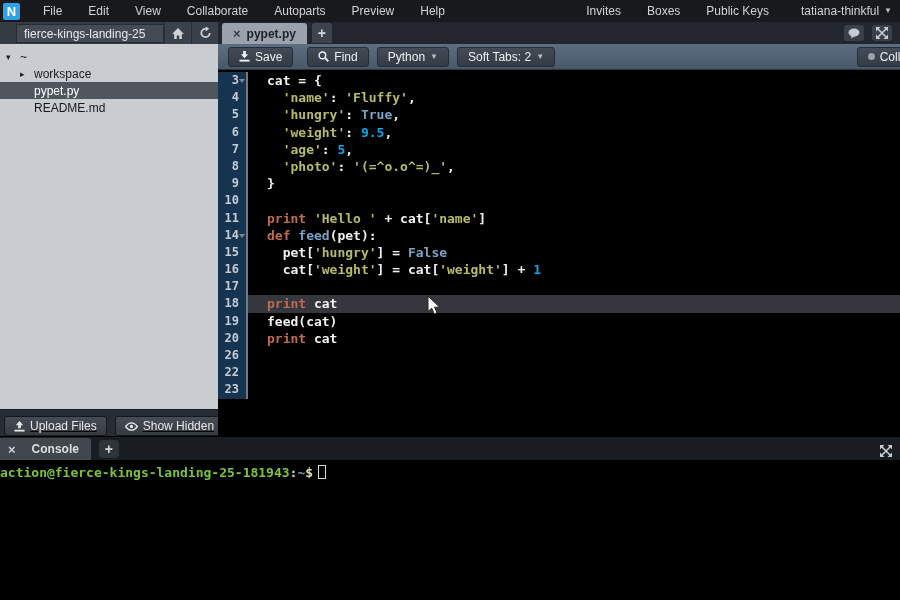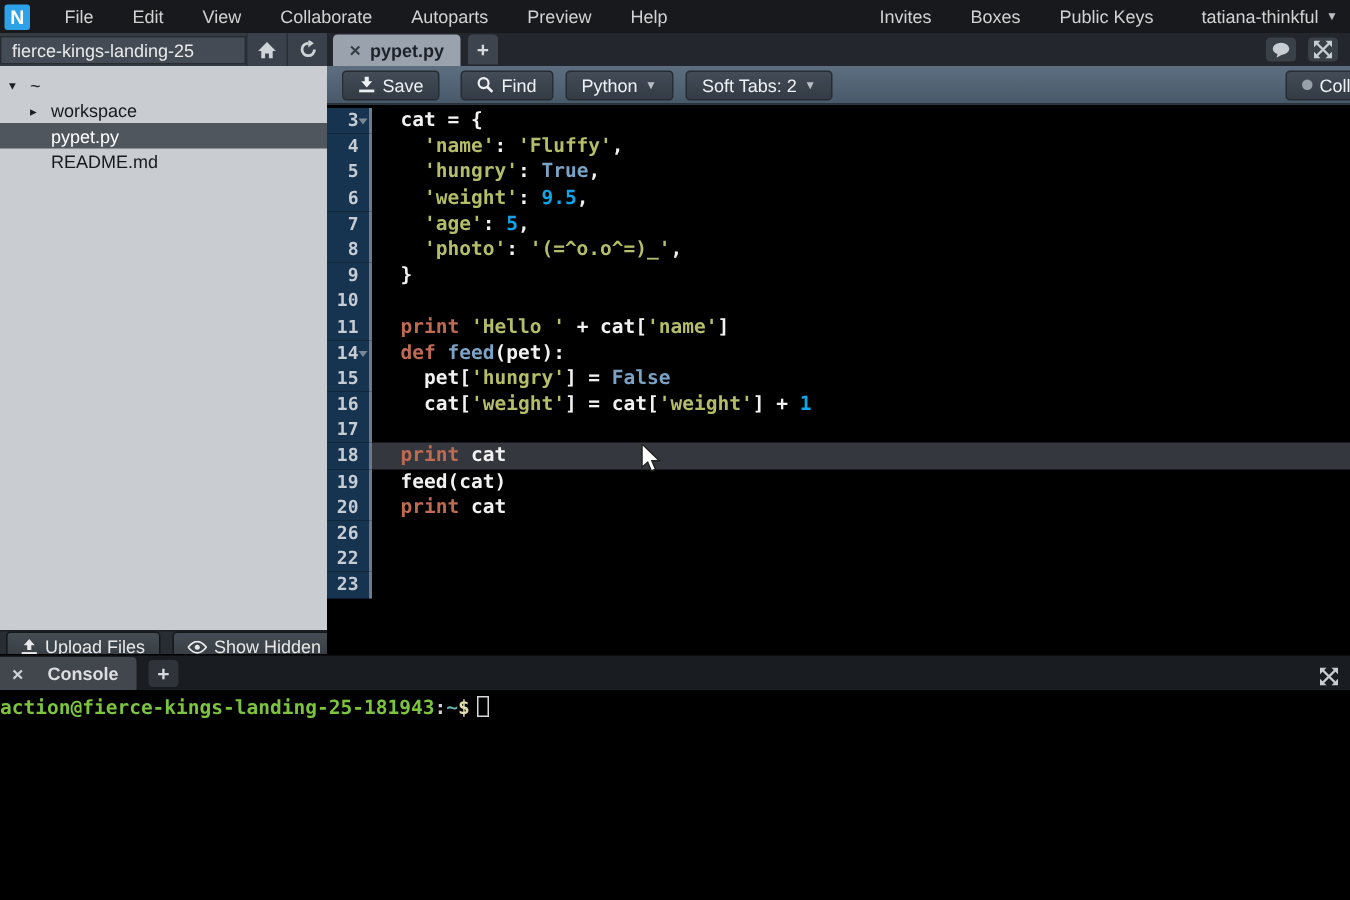--- a/index.html
+++ b/index.html
@@ -13,39 +13,39 @@
   .menubar { position:absolute; top:0; left:0; width:900px; height:22px; background:#17191d; display:flex; align-items:center; }
   .logo { width:17px; height:17px; margin-left:3px; background:#2ea2e8; border-radius:2px; color:#fff; font-weight:bold; font-size:13px; display:flex; align-items:center; justify-content:center; }
   .menu-left { display:flex; align-items:center; margin-left:10px; height:100%; }
   .menu-right { display:flex; align-items:center; margin-left:auto; height:100%; margin-right:6px; }
   .menu-item { color:#d2d2d2; font-size:12px; padding:0 13px; height:100%; display:flex; align-items:center; cursor:default; }
   .user-item { color:#d2d2d2; font-size:12px; padding:0 8px 0 13px; display:flex; align-items:center; gap:5px; }
   .caret { font-size:8px; color:#b9bec4; line-height:1; }
 
   
   .row2 { position:absolute; top:22px; left:0; width:900px; height:22px; display:flex; }
-  .sidebar-head { width:218px; height:22px; background:#353b43; display:flex; align-items:stretch; }
+  .sidebar-head { width:218px; height:22px; background:#353b43; display:flex; align-items:stretch;padding-left:16px; }
   .ws-title { flex:1; margin:2px 0 1px 0; background:#444b54; border:1px solid #272c32; color:#e8eaec; font-size:12px; display:flex; align-items:center; padding-left:7px; white-space:nowrap; overflow:hidden; }
   .head-icon-btn { width:27px; display:flex; align-items:center; justify-content:center; background:#3b414a; border-left:1px solid #2a2f35; }
   .tabstrip { flex:1; background:#23272d; display:flex; align-items:flex-end; position:relative; }
   .tab-active { margin-left:4px; height:21px; background:#99a2ad; border-radius:3px 3px 0 0; display:flex; align-items:center; gap:6px; padding:0 11px; }
   .tab-close { color:#363c44; font-size:13px; font-weight:bold; line-height:1; cursor:pointer; }
   .tab-label { color:#1e2228; font-size:12px; font-weight:bold; }
   .tab-plus { width:20px; height:20px; margin-left:5px; margin-bottom:1px; background:#3d444d; border-radius:3px 3px 0 0; color:#d5d9de; font-size:14px; font-weight:bold; display:flex; align-items:center; justify-content:center; }
   .strip-icons { margin-left:auto; display:flex; align-items:center; gap:8px; margin-right:8px; height:100%; }
   .strip-icon { width:20px; height:16px; background:#3a4048; border-radius:3px; display:flex; align-items:center; justify-content:center; }
 
   
   .sidebar { position:absolute; top:44px; left:0; width:218px; height:392px; background:#c9cdd2; display:flex; flex-direction:column; }
   .file-tree { flex:1; padding-top:4px; overflow:hidden; }
   .tree-row { height:17px; display:flex; align-items:center; font-size:12px; color:#17191c; cursor:default; white-space:nowrap; }
   .tree-row.selected { background:#50565e; color:#fff; }
   .tree-arrow { width:14px; font-size:9px; color:#1c1e22; display:inline-block; text-align:left; }
   .tree-row.selected .tree-arrow { color:#fff; }
-  .sidebar-footer { height:16px; background:#282d33; display:flex; align-items:flex-start; gap:8px; padding:0 4px; border-top:1px solid #1b1f24; }
+  .sidebar-footer { height:27px; background:#282d33; display:flex; align-items:flex-end; gap:8px; padding:0 4px; border-top:1px solid #1b1f24;text-decoration:underline; }
   .footer-btn { height:20px; display:flex; align-items:center; gap:5px; padding:0 9px; background:linear-gradient(#454c53,#353b41); border:1px solid #15181b; border-radius:3px; color:#e8e8e8; font-size:12px; white-space:nowrap; }
 
   
   .editor { position:absolute; top:44px; left:218px; width:746px; height:392px; display:flex; flex-direction:column; }
   .toolbar { height:26px; background:linear-gradient(#5d6e80,#475969); border-bottom:1px solid #2c3640; display:flex; align-items:center; padding:0 6px 0 10px; }
   .tb-btn { height:20px; display:flex; align-items:center; gap:5px; padding:0 10px; background:linear-gradient(#434c57,#333b44); border:1px solid #252c33; border-radius:3px; color:#eef1f4; font-size:12px; white-space:nowrap; }
   .tb-gap { width:14px; } .tb-gap-s { width:8px; }
   .collab { margin-left:auto; }
   .collab-dot { width:7px; height:7px; border-radius:50%; background:#98a1aa; display:inline-block; }
 

